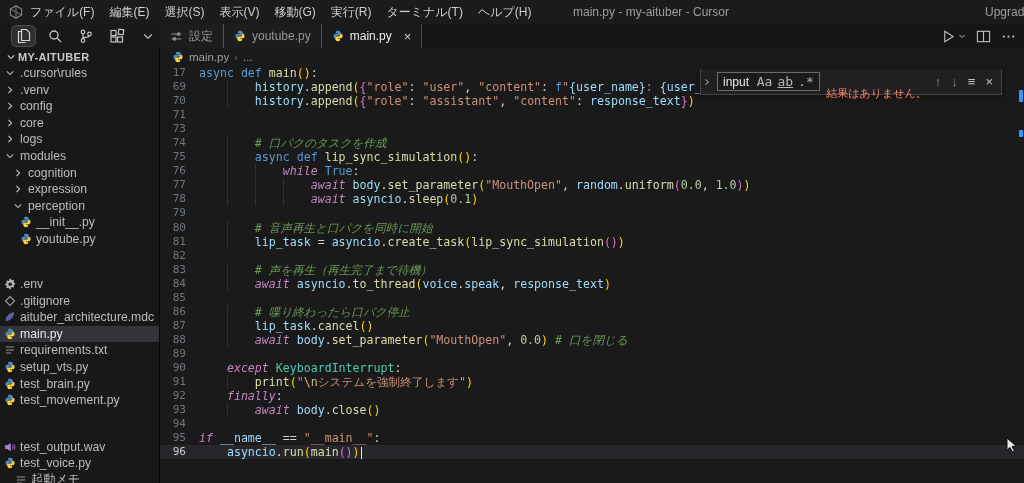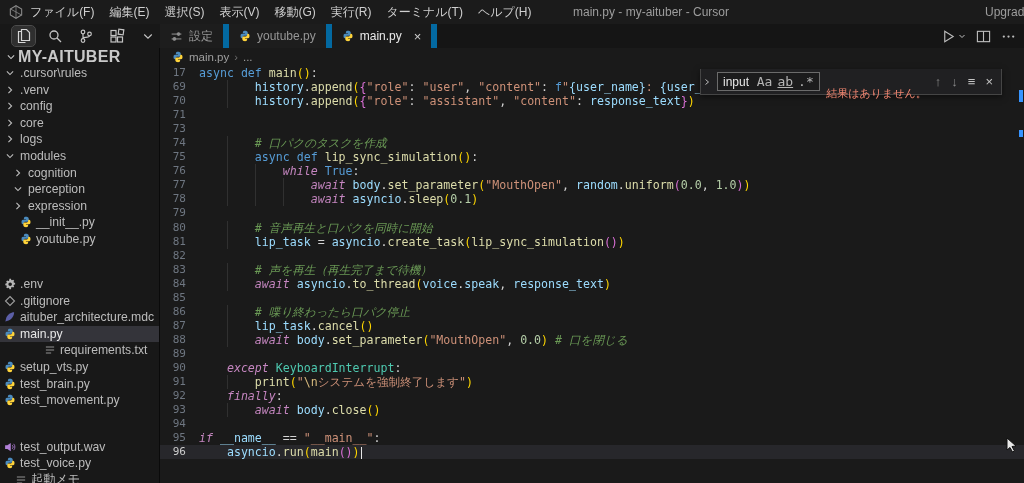--- a/index.html
+++ b/index.html
@@ -13,30 +13,30 @@
   .menu-item{cursor:default;white-space:nowrap;}
   #app-logo{position:absolute;left:8px;top:4px;width:16px;height:16px;}
   #win-title{position:absolute;left:573px;top:5px;font-size:12px;color:#9d9d9d;white-space:nowrap;}
   #upgrade{position:absolute;left:985px;top:5px;font-size:12px;color:#9d9d9d;white-space:nowrap;}
   
   #tabrow{left:0;top:24px;width:1024px;height:24px;background:#151515;}
   #activity{position:absolute;left:0;top:0;width:160px;height:24px;background:#181818;display:flex;align-items:center;gap:8px;padding-left:12px;box-sizing:border-box;}
   .act-btn{width:24px;height:20px;display:flex;align-items:center;justify-content:center;border-radius:4px;}
   .act-btn.active{background:#2f2f2f;outline:1px solid #4c4c4c;}
   #tabs{position:absolute;left:160px;top:0;height:24px;display:flex;}
-  .tab{display:flex;align-items:center;gap:6px;padding:0 10px 0 10px;font-size:12px;color:#969696;background:#1d1d1d;border-right:6px solid #0369a1;height:24px;box-sizing:border-box;}
+  .tab{display:flex;align-items:center;gap:6px;padding:0 10px 0 10px;font-size:12px;color:#969696;background:#1d1d1d;border-right:1px solid #0369a1;height:24px;box-sizing:border-box;}
   .tab.active{background:#1a1a1a;color:#e9e9e9;}
   .tab .close{margin-left:6px;color:#cfcfcf;font-size:13px;line-height:1;}
   #editor-actions{position:absolute;right:8px;top:0;height:24px;display:flex;align-items:center;gap:10px;color:#bdbdbd;}
   
   #breadcrumb{left:172px;top:48px;height:18px;display:flex;align-items:center;gap:5px;font-size:11.5px;color:#9f9f9f;}
   #breadcrumb .sep{color:#6f6f6f;font-size:11px;}
   
   #sidebar{left:0;top:48px;width:160px;height:435px;background:#181818;border-right:1px solid #0a0a0a;box-sizing:border-box;}
-  #root-row{display:flex;align-items:center;height:17px;padding-left:4px;font-size:16px;font-weight:bold;letter-spacing:.3px;color:#c9c9c9;}
+  #root-row{display:flex;align-items:center;height:17px;padding-left:4px;font-size:11px;font-weight:bold;letter-spacing:.3px;color:#c9c9c9;}
   .tree-row{display:flex;align-items:center;height:16.55px;font-size:12.2px;color:#bcbcbc;white-space:nowrap;cursor:pointer;}
   .tree-row.selected{background:#34343a;color:#e8e8e8;}
   .tree-row .chev,.tree-row .ficon{width:14px;height:14px;flex:0 0 14px;display:flex;align-items:center;justify-content:center;margin-right:3px;}
   
   #editor{left:160px;top:66px;width:864px;height:417px;background:#1a1a1a;overflow:hidden;}
   .cline{display:flex;height:14.05px;line-height:14.05px;font-family:"DejaVu Sans Mono",monospace;font-size:11.6px;white-space:pre;}
   .cline .num{flex:0 0 26px;text-align:right;color:#6e7681;margin-right:13px;font-size:11px;}
   .cline.current{background:#27272b;}
   .cline.current .num{color:#cccccc;}
   .seg{white-space:pre;}
@@ -268,33 +268,33 @@
         <span class="chev">
           <svg width="10" height="10" viewBox="0 0 16 16">
             <path fill="none" stroke="#bcbcbc" stroke-width="1.8" d="M5.5 3l5 5-5 5"></path>
           </svg>
         </span>
         <span>cognition</span>
       </div>
       <div class="tree-row" style="padding-left: 11px;">
         <span class="chev">
           <svg width="10" height="10" viewBox="0 0 16 16">
+            <path fill="none" stroke="#bcbcbc" stroke-width="1.8" d="M5.5 3l5 5-5 5"></path>
+          </svg>
+        </span>
+        <span>expression</span>
+      </div>
+      <div class="tree-row" style="padding-left: 11px;">
+        <span class="chev">
+          <svg width="10" height="10" viewBox="0 0 16 16">
             <path fill="none" stroke="#bcbcbc" stroke-width="1.8" d="M3 5.5l5 5 5-5"></path>
           </svg>
         </span>
         <span>perception</span>
       </div>
-      <div class="tree-row" style="padding-left: 11px;">
-        <span class="chev">
-          <svg width="10" height="10" viewBox="0 0 16 16">
-            <path fill="none" stroke="#bcbcbc" stroke-width="1.8" d="M5.5 3l5 5-5 5"></path>
-          </svg>
-        </span>
-        <span>expression</span>
-      </div>
       <div class="tree-row" style="padding-left: 19px;">
         <span class="ficon">
           <svg width="12" height="12" viewBox="0 0 16 16">
             <path fill="#4B8BBE" d="M7.9 1C5.9 1 5.2 1.9 5.2 2.9v1.5h2.9v.7H3.9C2.8 5.1 2 6 2 8s.8 2.9 1.9 2.9h1.2V9.4c0-1 .9-1.9 1.9-1.9h3c.9 0 1.6-.7 1.6-1.6V2.9C11.6 1.9 9.9 1 7.9 1z"></path>
             <path fill="#FFD43B" d="M8.1 15c2 0 2.7-.9 2.7-1.9v-1.5H7.9v-.7h4.2c1.1 0 1.9-.9 1.9-2.9s-.8-2.9-1.9-2.9h-1.2v1.5c0 1-.9 1.9-1.9 1.9H6c-.9 0-1.6.7-1.6 1.6v2C4.4 14.1 6.1 15 8.1 15z"></path>
           </svg>
         </span>
         <span>__init__.py</span>
       </div>
       <div class="tree-row" style="padding-left: 19px;">
@@ -332,21 +332,21 @@
       </div>
       <div class="tree-row selected" style="padding-left: 3px;">
         <span class="ficon">
           <svg width="12" height="12" viewBox="0 0 16 16">
             <path fill="#4B8BBE" d="M7.9 1C5.9 1 5.2 1.9 5.2 2.9v1.5h2.9v.7H3.9C2.8 5.1 2 6 2 8s.8 2.9 1.9 2.9h1.2V9.4c0-1 .9-1.9 1.9-1.9h3c.9 0 1.6-.7 1.6-1.6V2.9C11.6 1.9 9.9 1 7.9 1z"></path>
             <path fill="#FFD43B" d="M8.1 15c2 0 2.7-.9 2.7-1.9v-1.5H7.9v-.7h4.2c1.1 0 1.9-.9 1.9-2.9s-.8-2.9-1.9-2.9h-1.2v1.5c0 1-.9 1.9-1.9 1.9H6c-.9 0-1.6.7-1.6 1.6v2C4.4 14.1 6.1 15 8.1 15z"></path>
           </svg>
         </span>
         <span>main.py</span>
       </div>
-      <div class="tree-row" style="padding-left: 3px; margin-left: 40px;">
+      <div class="tree-row" style="padding-left: 3px;">
         <span class="ficon">
           <svg width="12" height="12" viewBox="0 0 16 16">
             <g stroke="#8f8f8f" stroke-width="1.4">
               <line x1="2.5" y1="4" x2="13.5" y2="4"></line>
               <line x1="2.5" y1="8" x2="13.5" y2="8"></line>
               <line x1="2.5" y1="12" x2="9.5" y2="12"></line>
             </g>
           </svg>
         </span>
         <span>requirements.txt</span>

